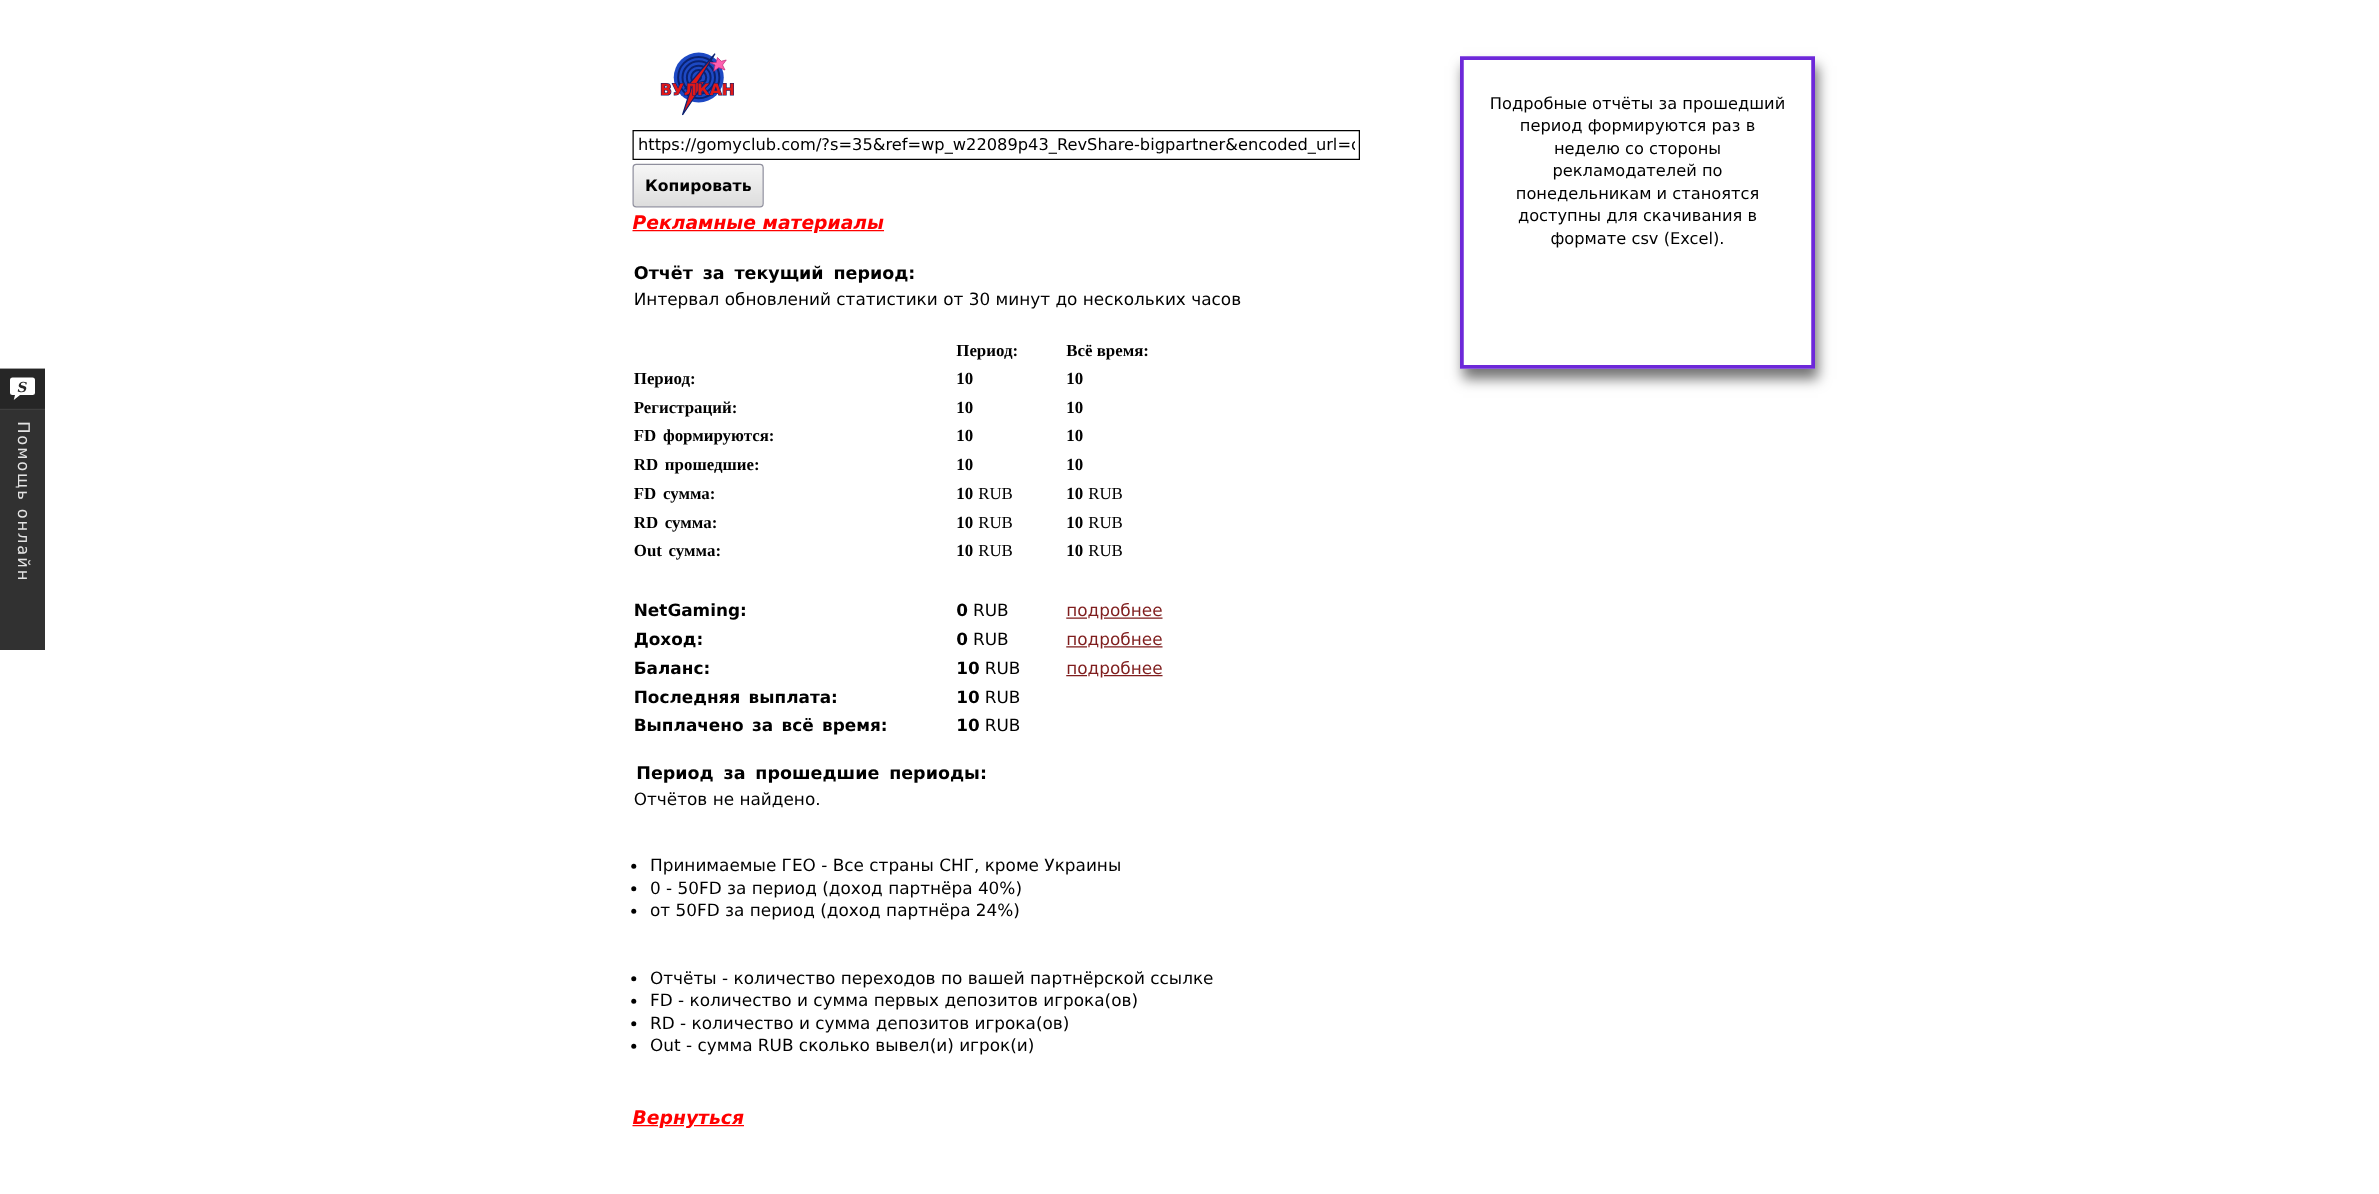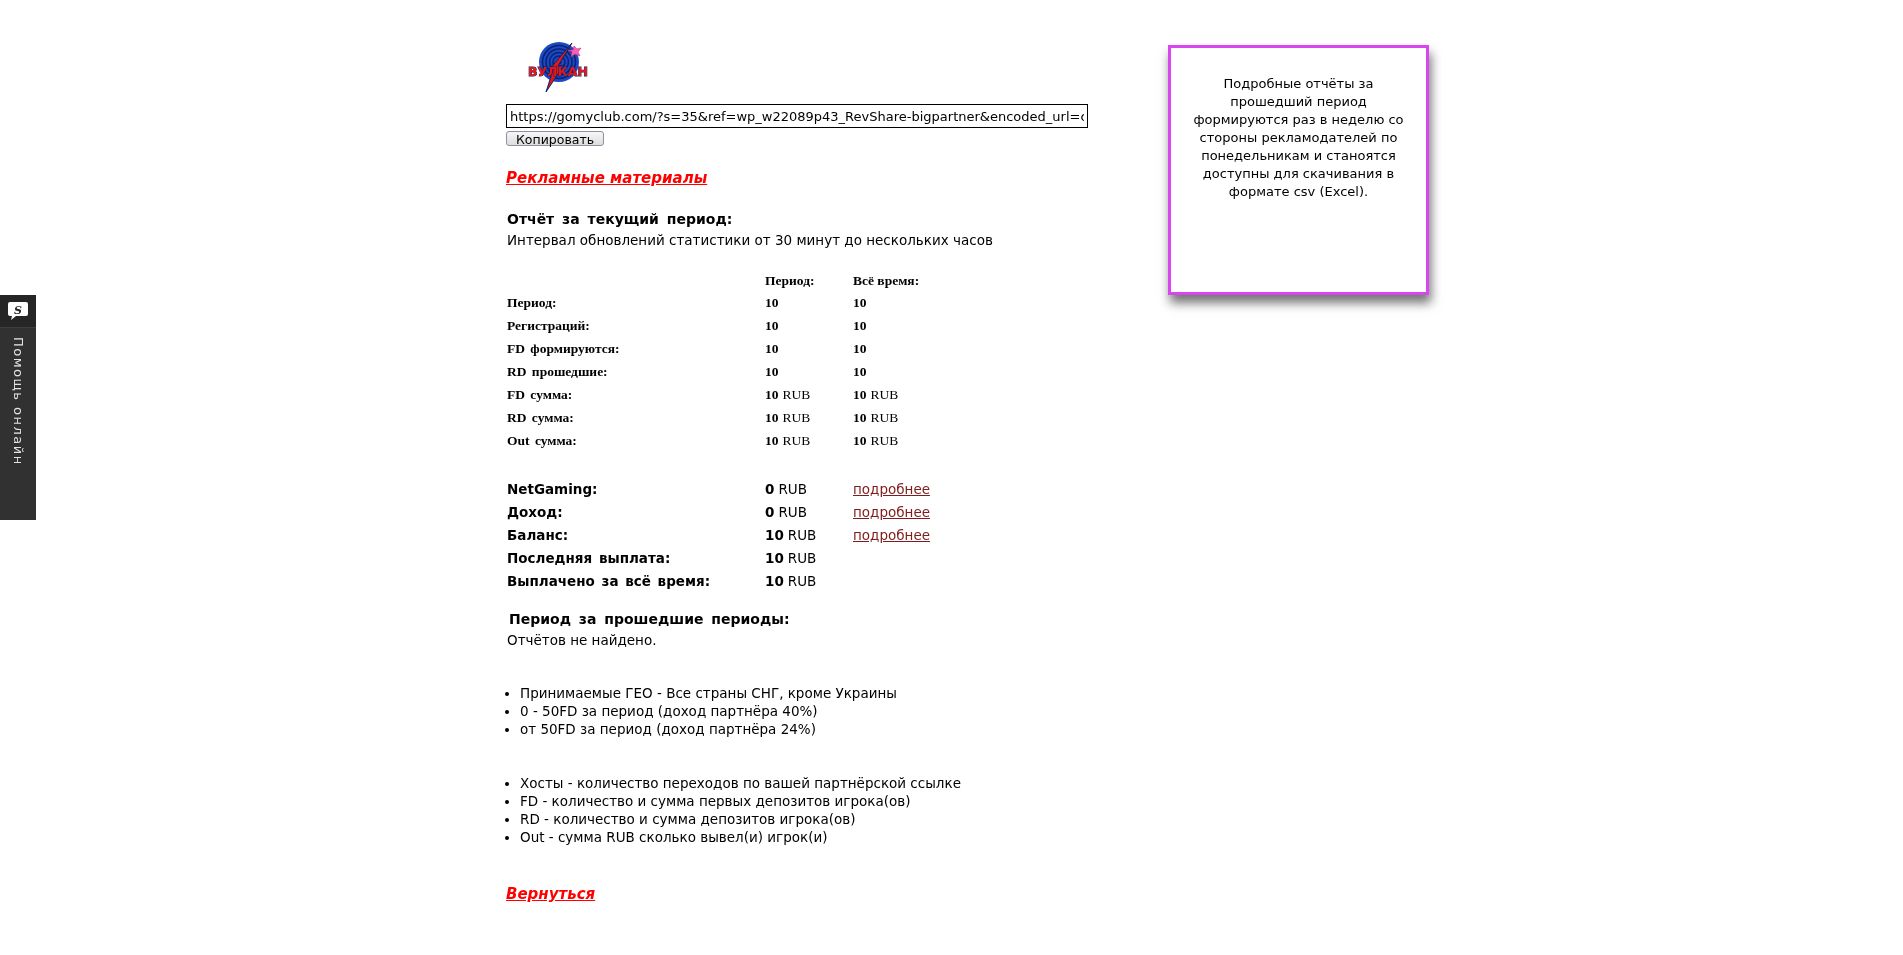--- a/index.html
+++ b/index.html
@@ -31,24 +31,24 @@
   .logo { position: absolute; left: 528px; top: 40px; width: 60px; height: 55px; }
 
   
   .ref-url {
     position: absolute; left: 506px; top: 104px; width: 582px; height: 24px;
     border: 1px solid #000; background: #fff; padding: 2px 3px;
     font-family: "DejaVu Sans", sans-serif; font-size: 13px; color: #000;
     outline: none;
   }
   .copy-btn {
-    position: absolute; left: 506px; top: 131px; height: 15px; padding: 0 9px;
+    position: absolute; left: 506px; top: 131px; height: 35px; padding: 0 9px;
     font-family: "DejaVu Sans", sans-serif; font-size: 12.5px; color: #000;
     background: linear-gradient(#f6f6f6, #dddddd);
-    border: 1px solid #8f8f9d; border-radius: 3px; cursor: pointer;
+    border: 1px solid #8f8f9d; border-radius: 3px; cursor: pointer; font-weight: bold;
   }
 
   
   .red-link {
     color: #ff0000; font-weight: bold; font-style: italic;
     text-decoration: underline; cursor: pointer;
   }
   .promo-link { position: absolute; left: 506px; top: 169px; font-size: 15px; }
   .back-link  { position: absolute; left: 506px; top: 885px; font-size: 15px; }
   .more-link { color: #7f1d1d; text-decoration: underline; cursor: pointer; }
@@ -82,22 +82,22 @@
   
   .bullets {
     position: absolute; left: 506px; list-style: disc;
     padding-left: 14px; font-size: 13.5px; line-height: 18px;
   }
   .bullets.terms { top: 684px; }
   .bullets.glossary { top: 774px; }
 
   
   .info-box {
-    position: absolute; left: 1168px; top: 45px; width: 261px; height: 250px;
-    background: #fff; border: 3px solid #d946ef;
+    position: absolute; left: 1168px; top: 45px; width: 284px; height: 250px;
+    background: #fff; border: 3px solid #6d28d9;
     box-shadow: 2px 8px 10px rgba(0,0,0,0.55);
     padding: 27px 17px 0 17px; text-align: center;
     font-size: 13px; line-height: 18px;
   }
   .info-box p + p { margin-top: 28px; }
 </style>
 </head>
 <body>
 
 <div id="screen">
@@ -191,21 +191,21 @@
   <div class="past-title">Период за прошедшие периоды:</div>
   <div class="past-empty">Отчётов не найдено.</div>
 
   <ul class="bullets terms">
     <li>Принимаемые ГЕО - Все страны СНГ, кроме Украины</li>
     <li>0 - 50FD за период (доход партнёра 40%)</li>
     <li>от 50FD за период (доход партнёра 24%)</li>
   </ul>
 
   <ul class="bullets glossary">
-    <li>Хосты - количество переходов по вашей партнёрской ссылке</li>
+    <li>Отчёты - количество переходов по вашей партнёрской ссылке</li>
     <li>FD - количество и сумма первых депозитов игрока(ов)</li>
     <li>RD - количество и сумма депозитов игрока(ов)</li>
     <li>Out - сумма RUB сколько вывел(и) игрок(и)</li>
   </ul>
 
   <a class="red-link back-link">Вернуться</a>
 
   <div class="info-box">
     <p>Подробные отчёты за прошедший период формируются раз в неделю со стороны рекламодателей по понедельникам и станоятся доступны для скачивания в формате csv (Excel).</p>
   </div>

